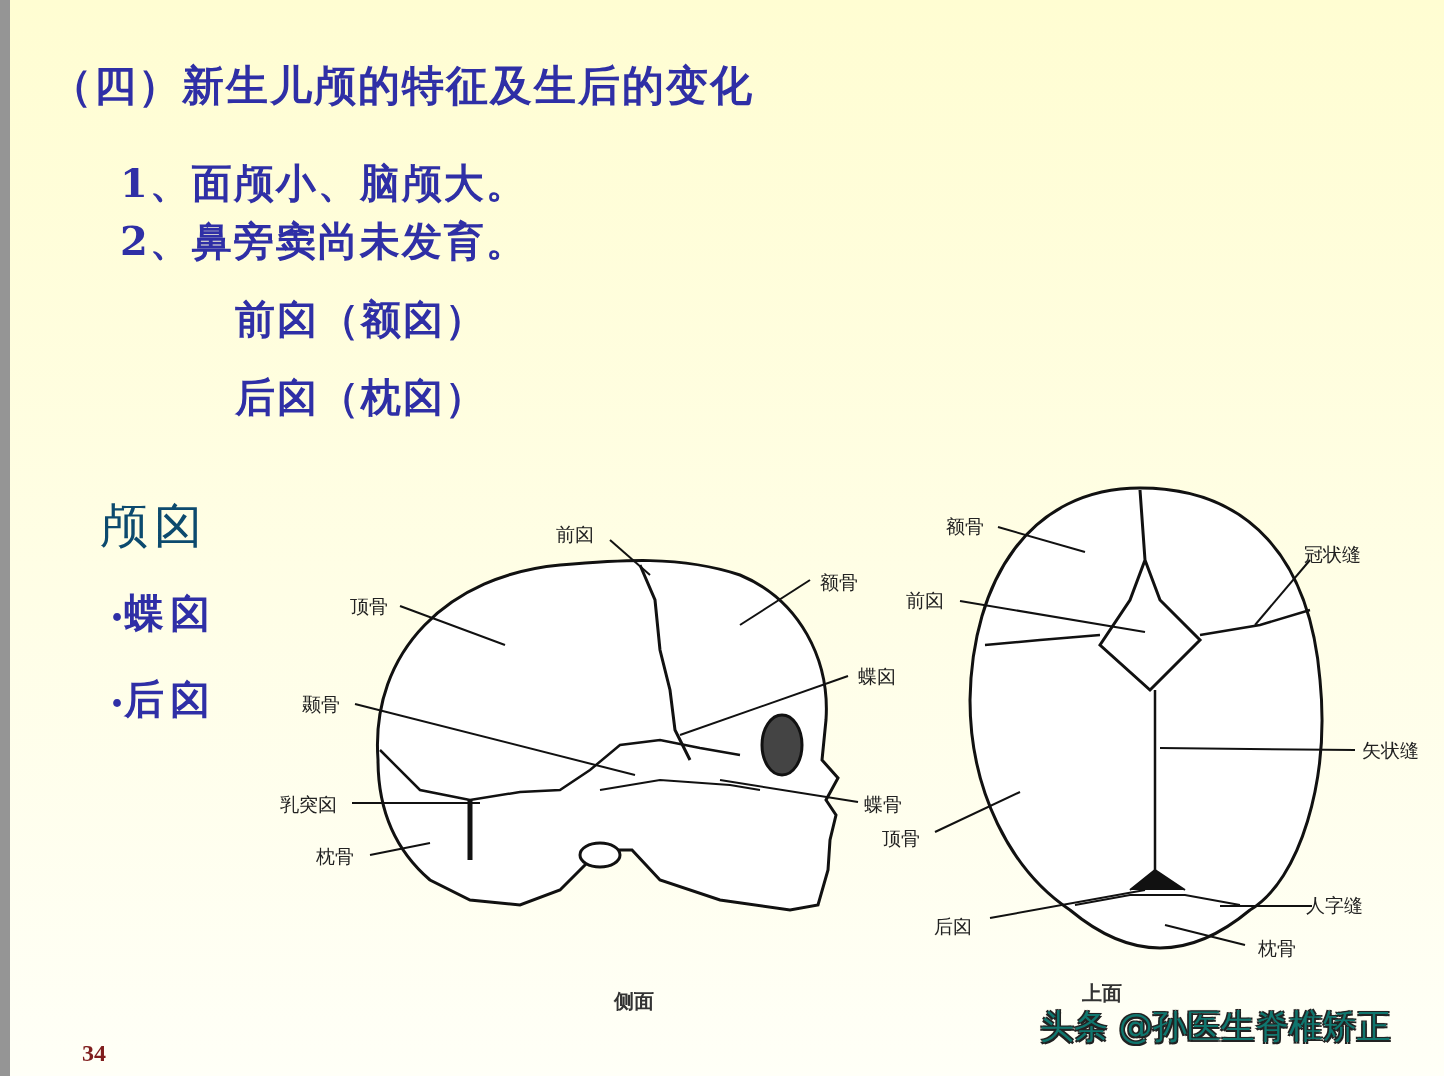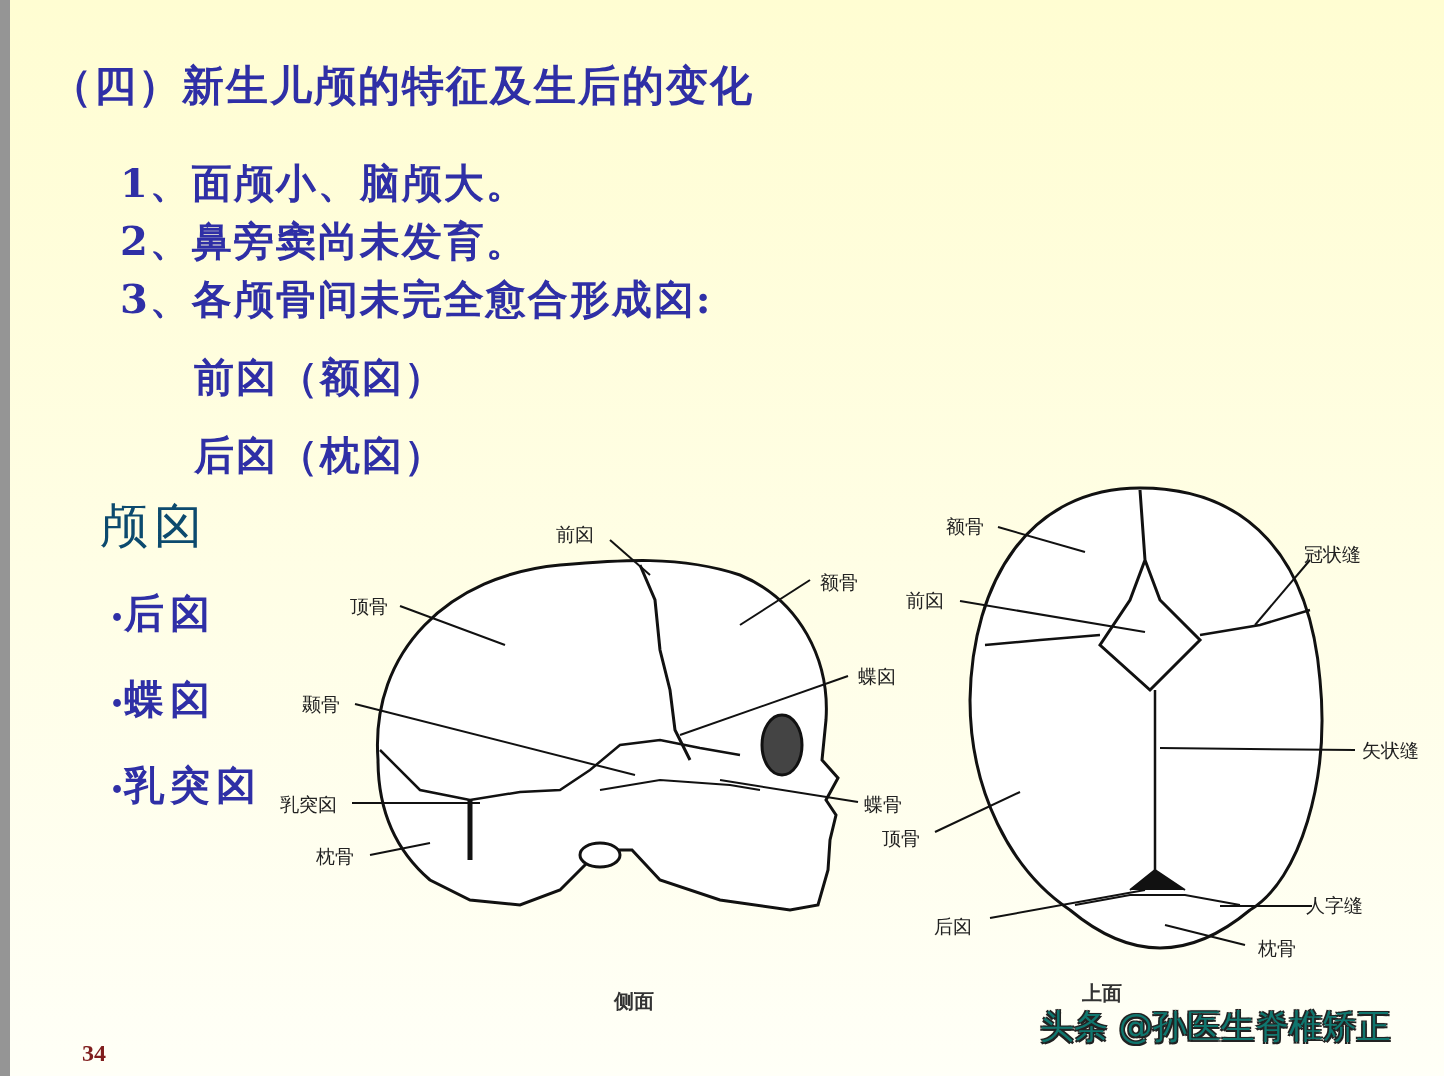--- a/index.html
+++ b/index.html
@@ -7,21 +7,21 @@
       width: 1444px; height: 1076px; position: relative; overflow: hidden;
       background: linear-gradient(to bottom, #fffdd2 0%, #fffee6 55%, #fffff7 100%);
       font-family: "DejaVu Serif", serif;
     }
     .left-bar { position: absolute; left: 0; top: 0; width: 10px; height: 1076px; background: #959595; }
     .title {
       position: absolute; left: 44px; top: 58px; font-size: 42px; font-weight: bold;
       color: #2f2fa6; letter-spacing: 2px; white-space: nowrap; margin-left: 6px;
     }
     .points { position: absolute; left: 120px; top: 154px; }
-    .point { font-size: 40px; font-weight: bold; color: #2f2fa6; height: 58px; line-height: 58px; white-space: nowrap; letter-spacing: 2px; }
+    .point { font-size: 40px; font-weight: bold; color: #2f2fa6; height: 58px; line-height: 58px; white-space: nowrap; letter-spacing: 2px; text-align: center; }
     .point.sub { padding-left: 74px; margin-top: 20px; }
     .fontanelle-heading { position: absolute; left: 100px; top: 494px; font-size: 48px; font-weight: normal; color: #0c4a6e; letter-spacing: 6px; }
     .fontanelle-list { position: absolute; left: 110px; top: 584px; }
     .fontanelle-item { font-size: 40px; font-weight: bold; color: #2f2fa6; height: 86px; line-height: 58px; letter-spacing: 6px; white-space: nowrap; }
     .fontanelle-item .bullet { font-size: 22px; vertical-align: middle; letter-spacing: 0; }
     .diagram { position: absolute; left: 0; top: 0; width: 1444px; height: 1076px; }
     .lbl { position: absolute; font-size: 19px; color: #222; font-family: "DejaVu Serif", serif; white-space: nowrap; }
     .caption { position: absolute; font-size: 20px; color: #333; font-weight: bold; }
     .page-num { position: absolute; left: 36px; top: 1040px; font-size: 24px; font-weight: bold; color: #7f1d1d; font-family: "Liberation Serif", serif; margin-left: 46px; }
     .watermark {
@@ -33,31 +33,29 @@
 </head>
 <body>
 
 <div class="left-bar"></div>
 
 <div class="title">（四）新生儿颅的特征及生后的变化</div>
 
 <div class="points">
   <div class="point">1、面颅小、脑颅大。</div>
   <div class="point">2、鼻旁窦尚未发育。</div>
-  <div class="point">3、各颅骨间未完全愈合形成囟:</div>
   <div class="point sub">前囟（额囟）</div>
   <div class="point sub">后囟（枕囟）</div>
 </div>
 
 <div class="fontanelle-heading">颅囟</div>
 
 <div class="fontanelle-list">
+  <div class="fontanelle-item"><span class="bullet">•</span><span>蝶囟</span></div>
   <div class="fontanelle-item"><span class="bullet">•</span><span>后囟</span></div>
-  <div class="fontanelle-item"><span class="bullet">•</span><span>蝶囟</span></div>
-  <div class="fontanelle-item"><span class="bullet">•</span><span>乳突囟</span></div>
 </div>
 
 <svg class="diagram" viewBox="0 0 1444 1076" xmlns="http://www.w3.org/2000/svg">
 
   <g stroke="#111" fill="#fff" stroke-width="3">
     <path d="M378 760 C 370 650, 450 575, 560 565 C 620 560, 680 555, 740 575 C 800 600, 830 660, 826 720 L 822 760 L 838 778 L 826 800 L 836 815 L 830 840 L 828 870 L 818 905 L 790 910 L 720 900 L 660 880 L 632 850 L 600 850 L 560 890 L 520 905 L 470 900 L 430 880 C 395 850, 378 810, 378 760 Z"></path>
     <path d="M640 565 L 655 600 L 660 650 L 670 690 L 675 730 L 690 760" fill="none" stroke-width="3"></path>
     <path d="M380 750 L 420 790 L 470 800 L 520 792 L 560 790 L 590 770 L 620 745 L 660 740 L 700 748 L 740 755" fill="none" stroke-width="2.5"></path>
     <path d="M470 800 L 470 860" fill="none" stroke-width="5"></path>
     <path d="M600 790 L 660 780 L 730 785 L 760 790" fill="none" stroke-width="2"></path>

